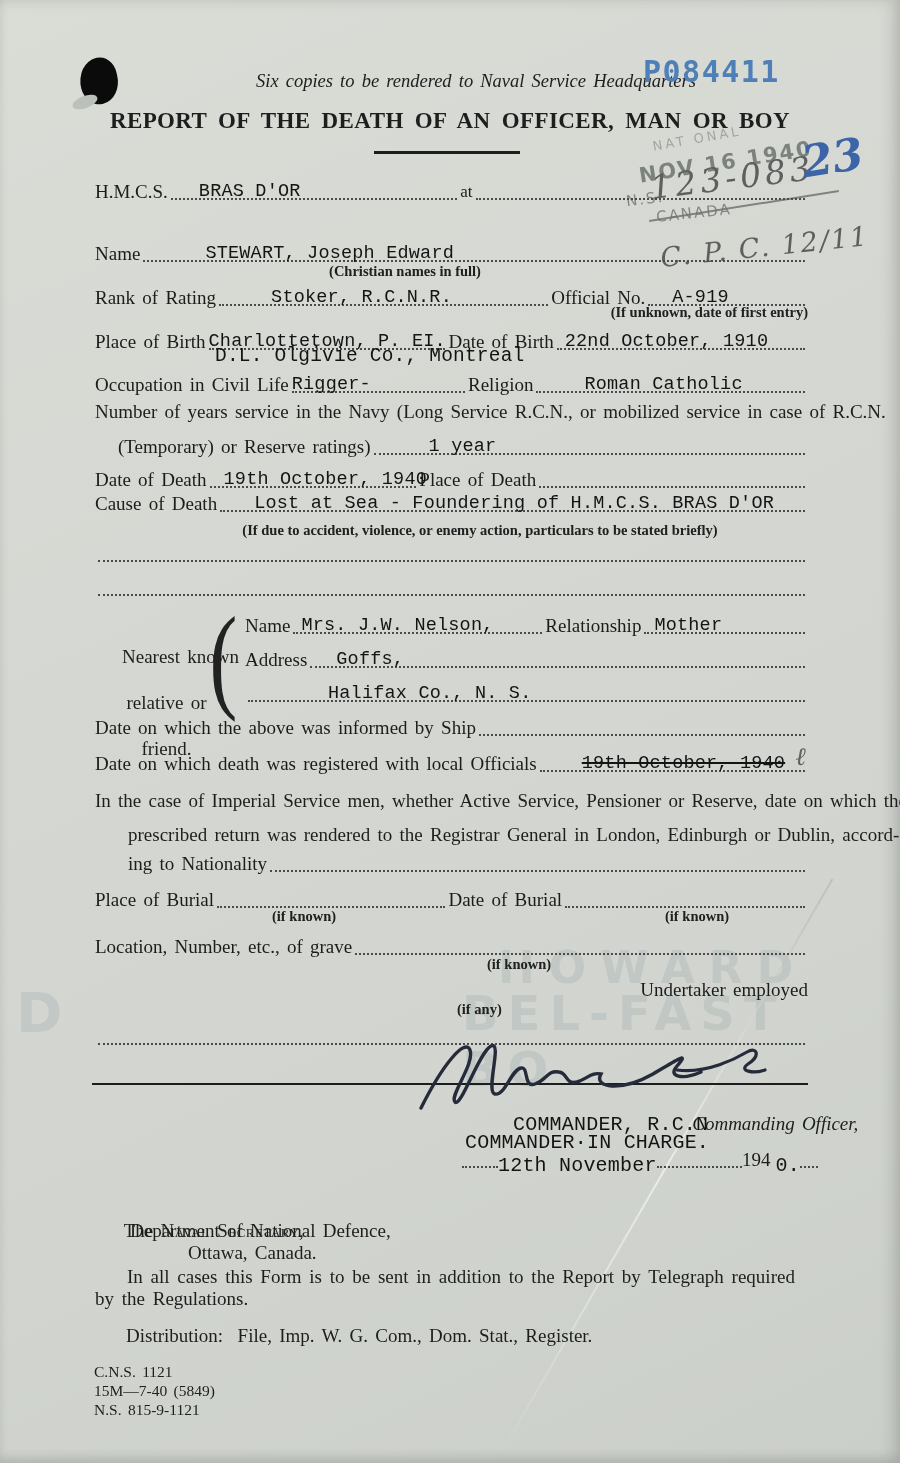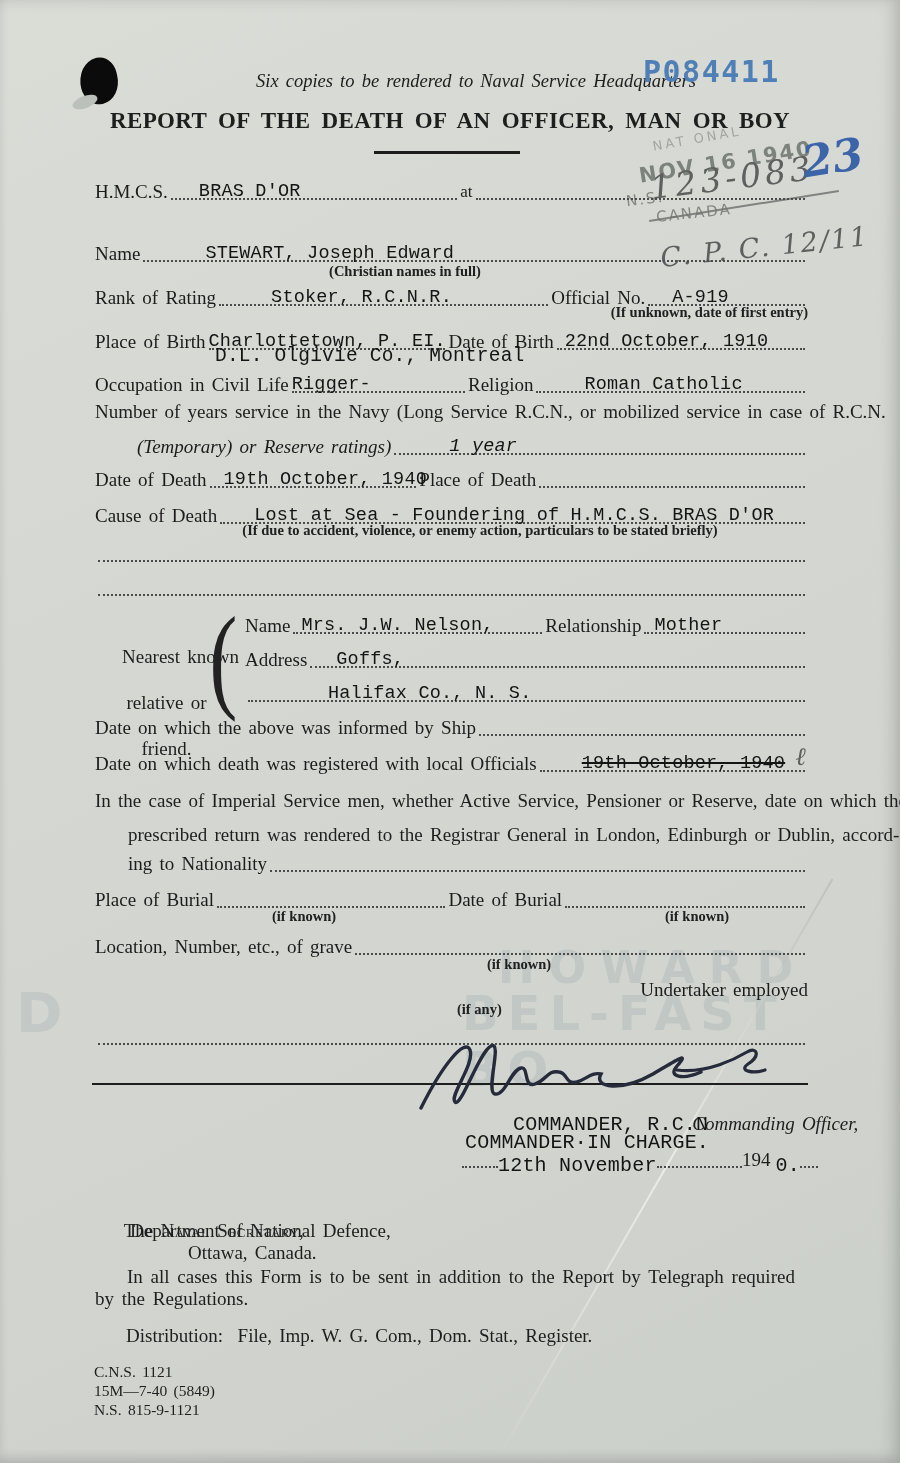--- a/index.html
+++ b/index.html
@@ -103,37 +103,37 @@
     <span class="fill" style="flex:1;">
         <span class="typed">Rigger-</span>
       </span>
     <span class="lbl">Religion</span>
     <span class="fill" style="flex:1.55;">
         <span class="typed" style="padding-left:48px;">Roman Catholic</span>
       </span>
   </div>
 
   <div class="plain" style="left:95px;top:400px;">Number of years service in the Navy (Long Service R.C.N., or mobilized service in case of R.C.N.</div>
-  <div class="row" style="top:433px;left:137px;font-style:italic;">
+  <div class="row" style="top:433px;left:118px;">
     <span class="lbl">(Temporary) or Reserve ratings)</span>
     <span class="fill">
         <span class="typed" style="padding-left:55px;">1 year</span>
       </span>
   </div>
 
   <div class="row" style="top:466px;">
     <span class="lbl">Date of Death</span>
     <span class="fill" style="flex:1.05;">
         <span class="typed" style="padding-left:14px;">19th October, 1940</span>
       </span>
     <span class="lbl">Place of Death</span>
     <span class="fill" style="flex:1.35;"></span>
   </div>
 
-  <div class="row" style="top:502px;">
+  <div class="row" style="top:490px;">
     <span class="lbl">Cause of Death</span>
     <span class="fill">
         <span class="typed" style="padding-left:34px;">Lost at Sea - Foundering of H.M.C.S. BRAS D'OR</span>
       </span>
   </div>
   <div class="hint" style="left:180px;top:522px;width:600px;text-align:center;">(If due to accident, violence, or enemy action, particulars to be stated briefly)</div>
 
   <div class="row" style="top:540px;">
       <span class="fill"></span>
     </div>

